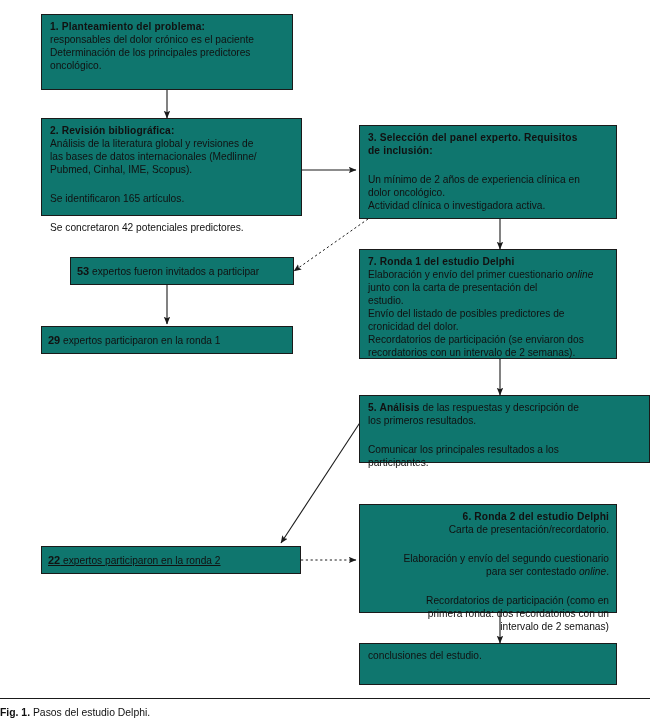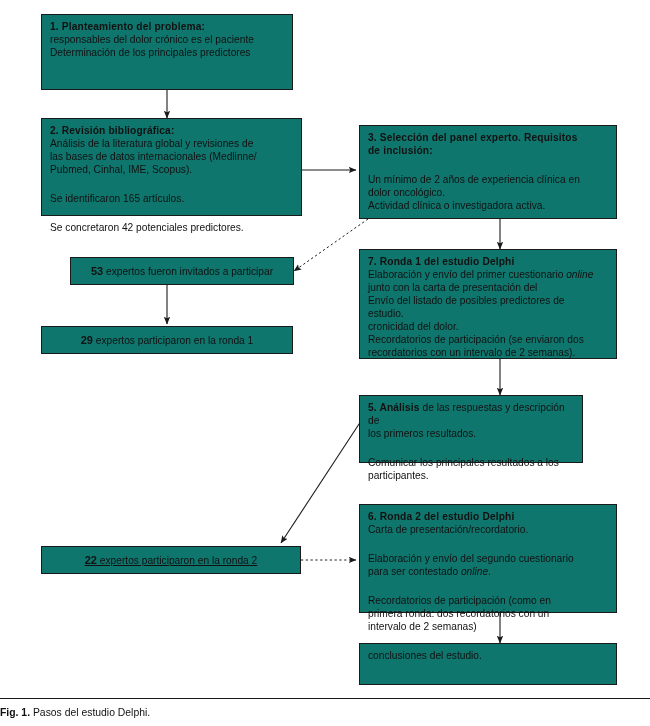--- a/index.html
+++ b/index.html
@@ -51,21 +51,20 @@
   .box .hd {
     font-weight: bold;
     letter-spacing: 0.15px;
   }
   .box .it {
     font-style: italic;
   }
   .box.onelinecenter {
     display: flex;
     align-items: center;
-    justify-content: center;
     padding: 0 6px;
     text-align: center;
   }
   .box.onelinecenter .num {
     font-weight: bold;
     font-size: 11px;
   }
   .caption {
     position: absolute;
     left: 0;
@@ -136,20 +135,21 @@
 
     <g>
       <line x1="500" y1="613" x2="500" y2="643" stroke="#1a1a1a" stroke-width="1.1" marker-end="url(#arrowSolid)"></line>
     </g>
   </svg>
 
   <div class="box" style="left:41px; top:14px; width:252px; height:76px;">
     <p class="hd">1. Planteamiento del problema:</p>
     <p>responsables del dolor crónico es el paciente</p>
     <p>Determinación de los principales predictores</p>
+    <p>oncológico.</p>
   </div>
 
   <div class="box" style="left:41px; top:118px; width:261px; height:98px;">
     <p class="hd">2. Revisión bibliográfica:</p>
     <p>Análisis de la literatura global y revisiones de</p>
     <p>las bases de datos internacionales (Medlinne/</p>
     <p>Pubmed, Cinhal, IME, Scopus).</p>
     <p class="gap">Se identificaron 165 artículos.</p>
     <p class="gap">Se concretaron 42 potenciales predictores.</p>
   </div>
@@ -158,35 +158,35 @@
     <p class="hd">3. Selección del panel experto. Requisitos</p>
     <p class="hd">de inclusión:</p>
     <p class="gap">Un mínimo de 2 años de experiencia clínica en</p>
     <p>dolor oncológico.</p>
     <p>Actividad clínica o investigadora activa.</p>
   </div>
 
   <div class="box" style="left:359px; top:249px; width:258px; height:110px;">
     <p class="hd">7. Ronda 1 del estudio Delphi</p>
     <p><span>Elaboración y envío del primer cuestionario </span><span class="it">online</span><span> junto con la carta de presentación del</span></p>
+    <p>estudio.</p>
     <p>Envío del listado de posibles predictores de</p>
-    <p>estudio.</p>
     <p>cronicidad del dolor.</p>
     <p>Recordatorios de participación (se enviaron dos</p>
     <p>recordatorios con un intervalo de 2 semanas).</p>
   </div>
 
-  <div class="box" style="left:359px; top:395px; width:224px; height:68px;">
+  <div class="box" style="left:359px; top:395px; width:291px; height:68px;">
     <p><span class="hd">5. Análisis</span><span> de las respuestas y descripción de</span></p>
     <p>los primeros resultados.</p>
     <p class="gap">Comunicar los principales resultados a los</p>
     <p>participantes.</p>
   </div>
 
-  <div class="box" style="left:359px; top:504px; width:258px; height:109px;">
+  <div class="box" style="left:359px; top:504px; width:258px; height:109px;text-align:right;">
     <p class="hd">6. Ronda 2 del estudio Delphi</p>
     <p>Carta de presentación/recordatorio.</p>
     <p class="gap">Elaboración y envío del segundo cuestionario</p>
     <p><span>para ser contestado </span><span class="it">online</span><span>.</span></p>
     <p class="gap">Recordatorios de participación (como en</p>
     <p>primera ronda: dos recordatorios con un</p>
     <p>intervalo de 2 semanas)</p>
   </div>
 
   <div class="box" style="left:359px; top:643px; width:258px; height:42px;">

